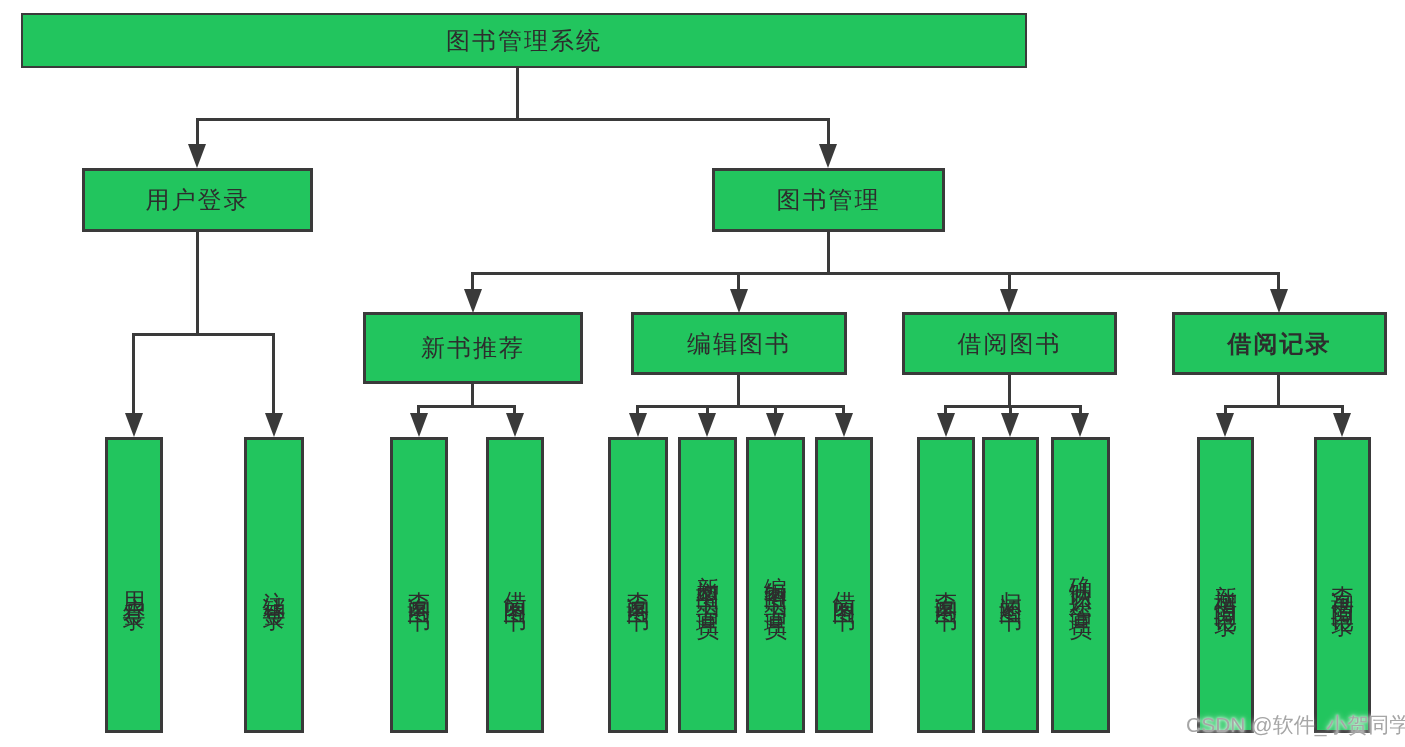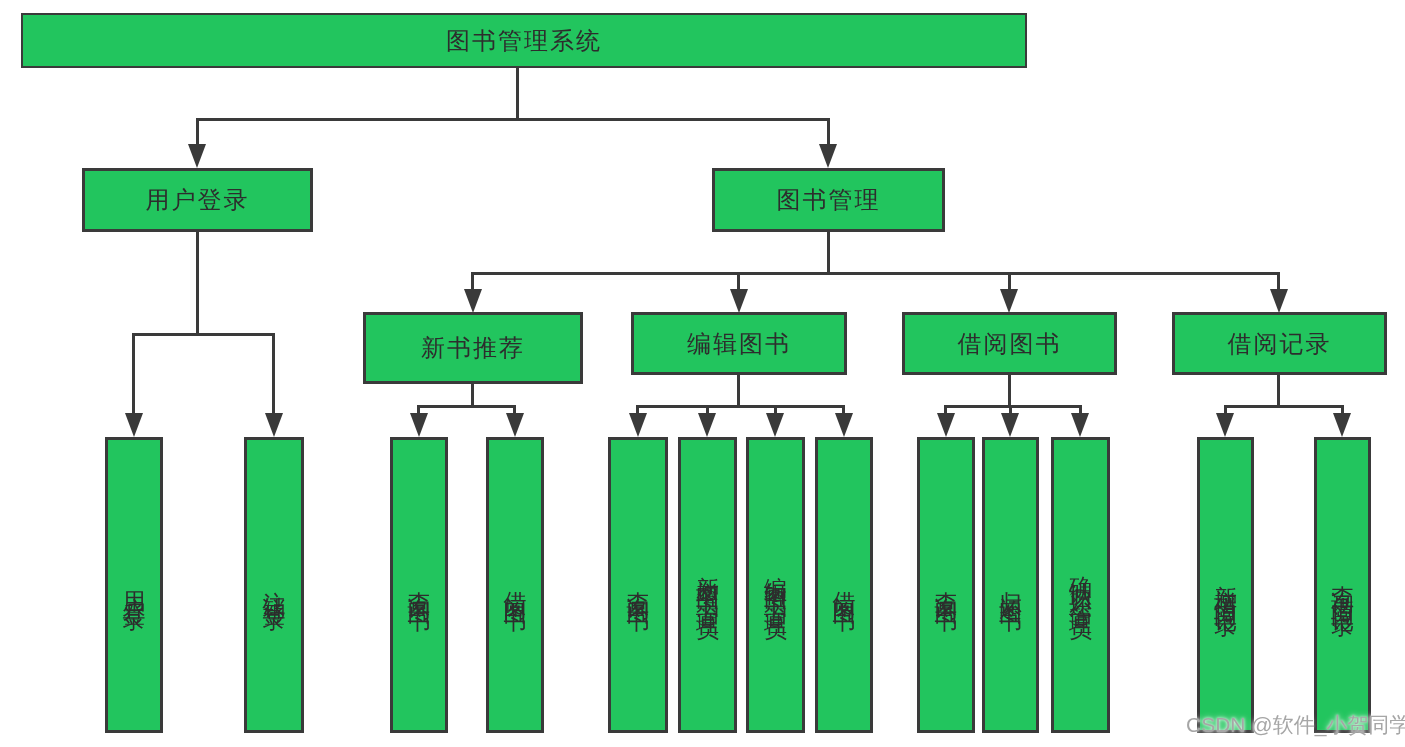--- a/index.html
+++ b/index.html
@@ -92,21 +92,21 @@
   <div class="arrow" style="left:1333px;top:413px;"></div>
 
   <div class="box h thin" style="left:21px;top:13px;width:1006px;height:55px;">图书管理系统</div>
 
   <div class="box h" style="left:82px;top:168px;width:231px;height:64px;">用户登录</div>
   <div class="box h" style="left:712px;top:168px;width:233px;height:64px;">图书管理</div>
 
   <div class="box h" style="left:363px;top:312px;width:220px;height:72px;">新书推荐</div>
   <div class="box h" style="left:631px;top:312px;width:216px;height:63px;">编辑图书</div>
   <div class="box h" style="left:902px;top:312px;width:215px;height:63px;">借阅图书</div>
-  <div class="box h" style="left:1172px;top:312px;width:215px;height:63px;">借阅记录</div>
+  <div class="box h" style="left:1172px;top:312px;width:215px;height:63px;font-weight:bold;">借阅记录</div>
 
   <div class="box v" style="left:105px;top:437px;width:58px;height:296px;">
     <span class="vtext">用户登录</span>
   </div>
   <div class="box v" style="left:244px;top:437px;width:60px;height:296px;">
     <span class="vtext">注销登录</span>
   </div>
 
   <div class="box v" style="left:390px;top:437px;width:58px;height:296px;">
     <span class="vtext">查询图书</span>

